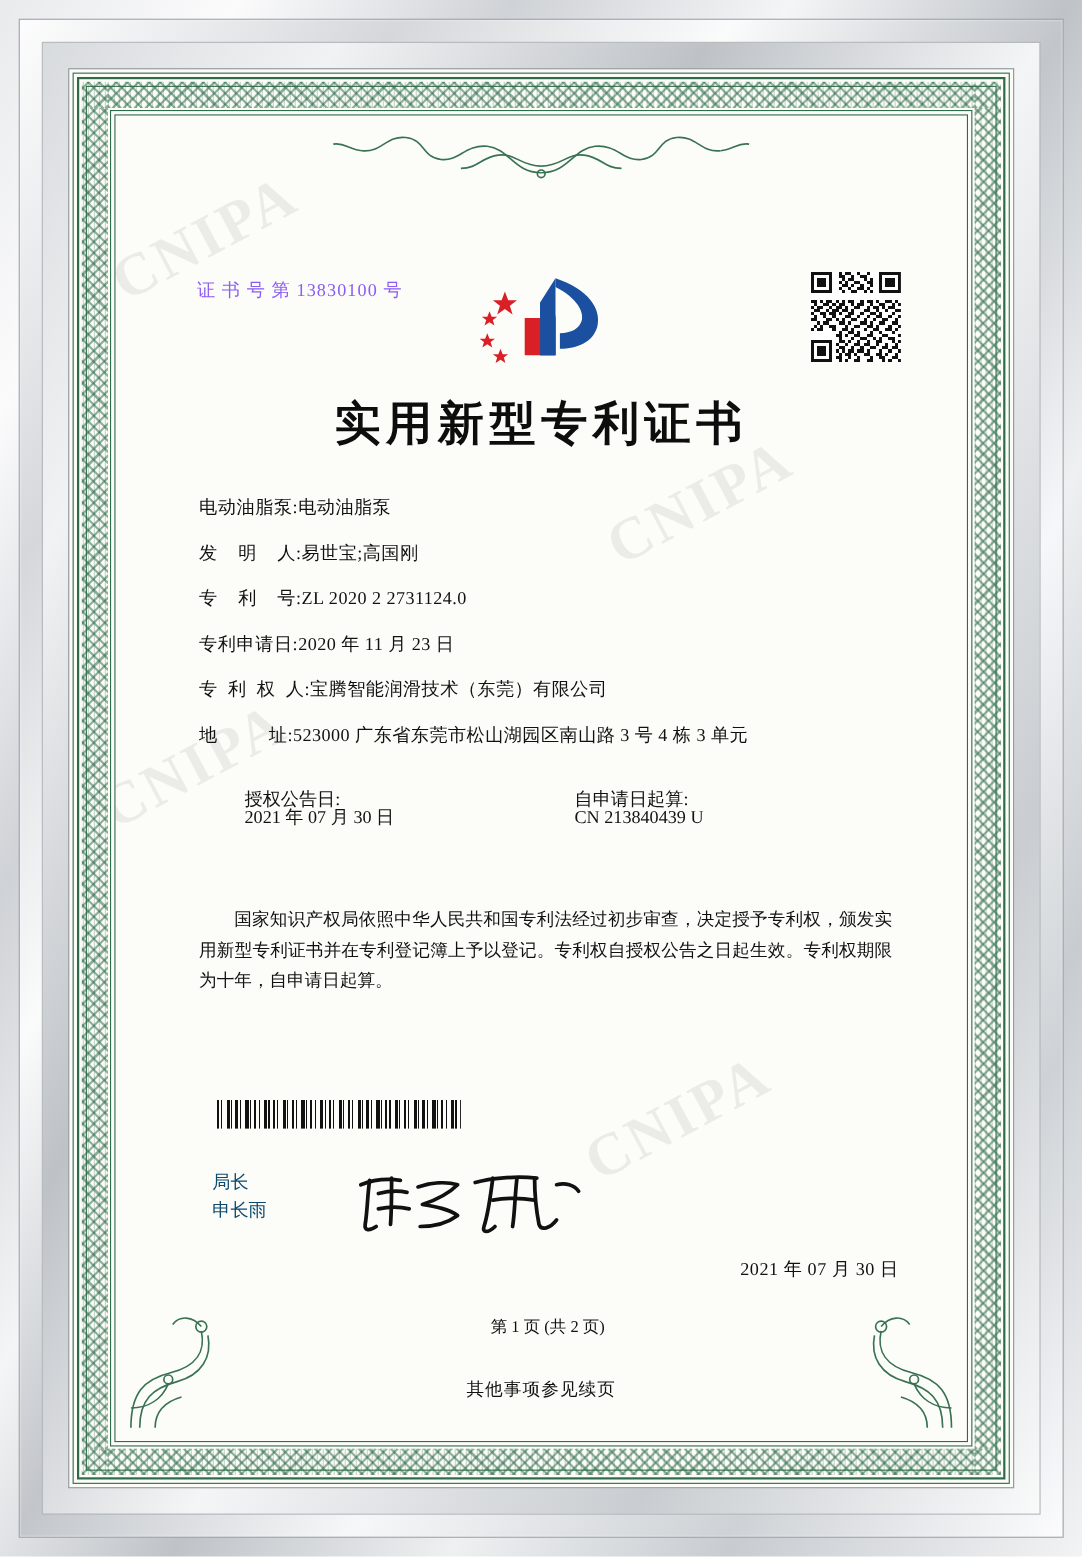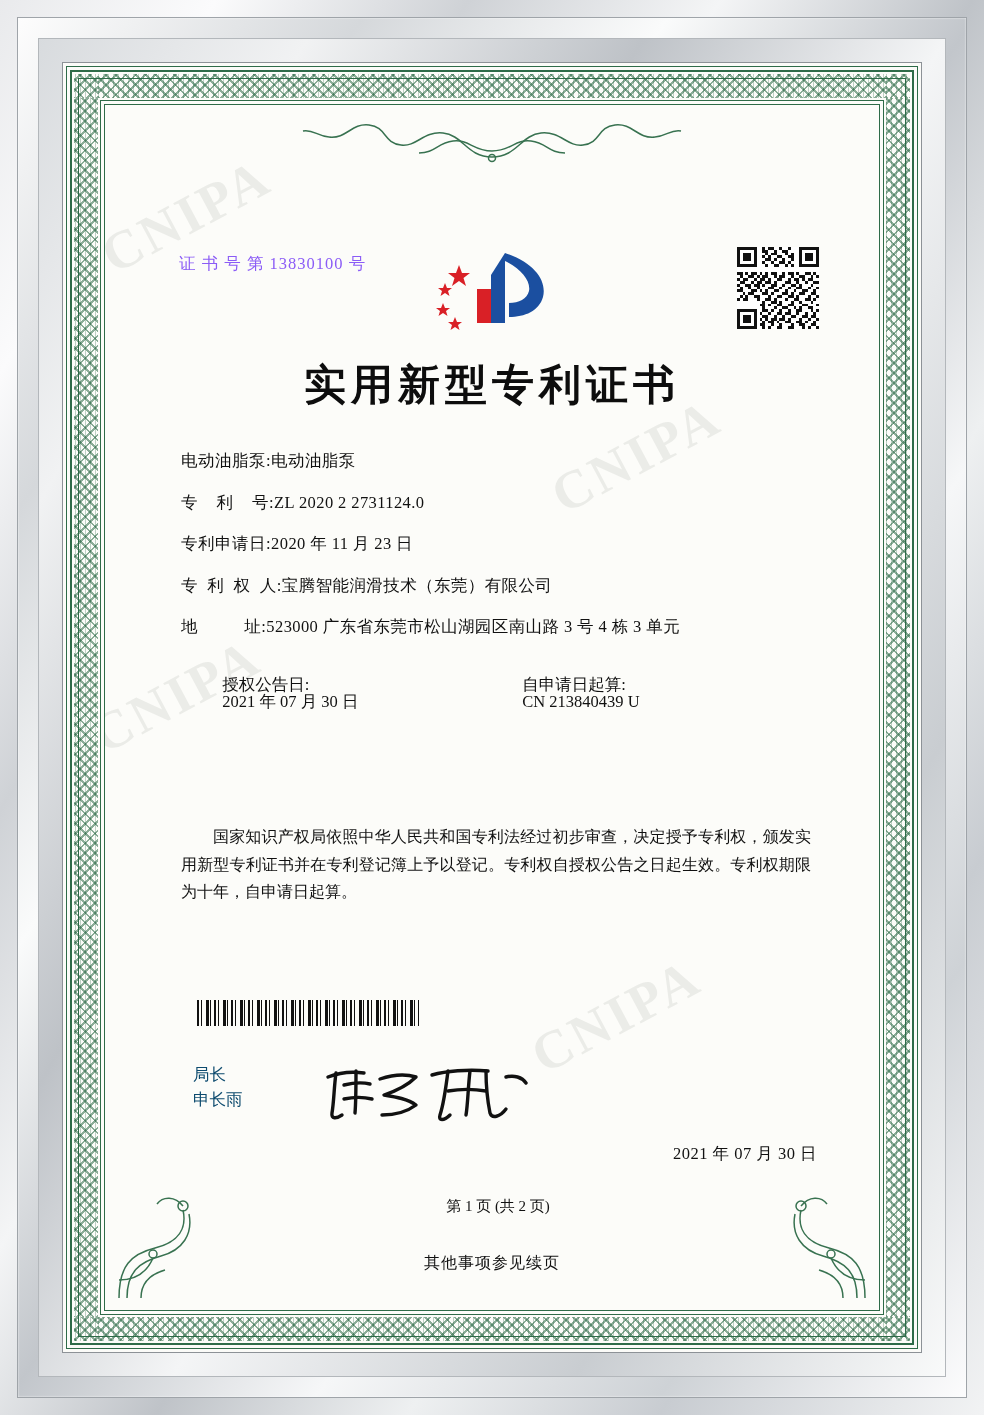--- a/index.html
+++ b/index.html
@@ -504,20 +504,24 @@
     </svg>
 
     <div class="title">实用新型专利证书</div>
 
     <div class="fields">
       <div class="row">
         <span class="lbl">电动油脂泵:</span>
         <span class="val">电动油脂泵</span>
       </div>
       <div class="row">
+        <span class="lbl">发    明    人:</span>
+        <span class="val">易世宝;高国刚</span>
+      </div>
+      <div class="row">
         <span class="lbl">专    利    号:</span>
         <span class="val">ZL 2020 2 2731124.0</span>
       </div>
       <div class="row">
         <span class="lbl">专利申请日:</span>
         <span class="val">2020 年 11 月 23 日</span>
       </div>
       <div class="row">
         <span class="lbl">专  利  权  人:</span>
         <span class="val">宝腾智能润滑技术（东莞）有限公司</span>

